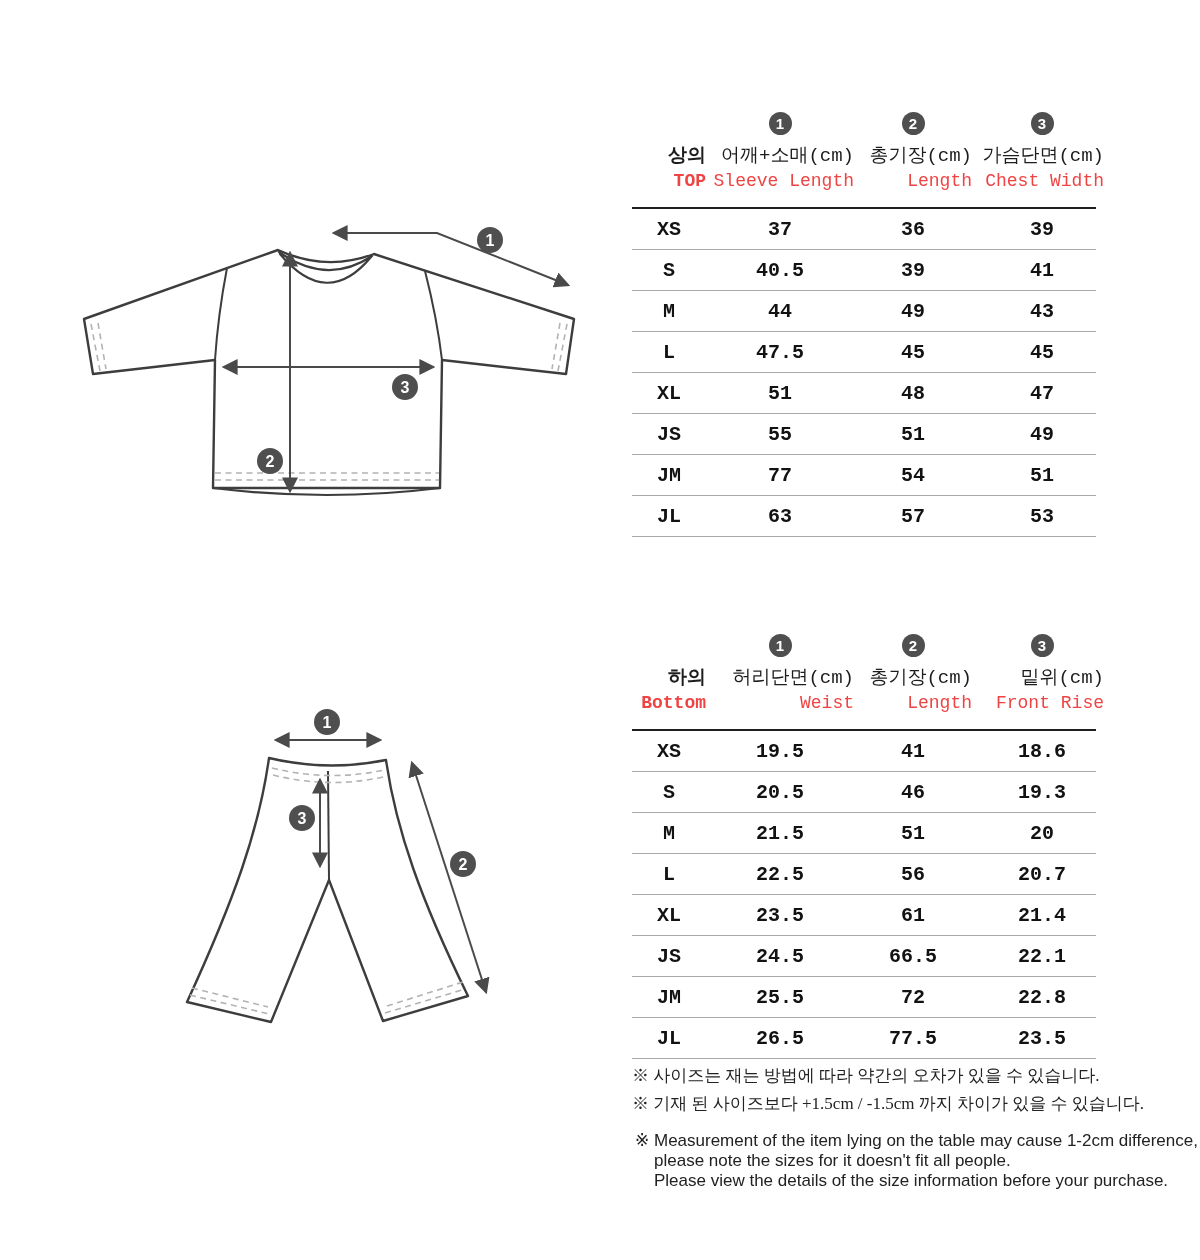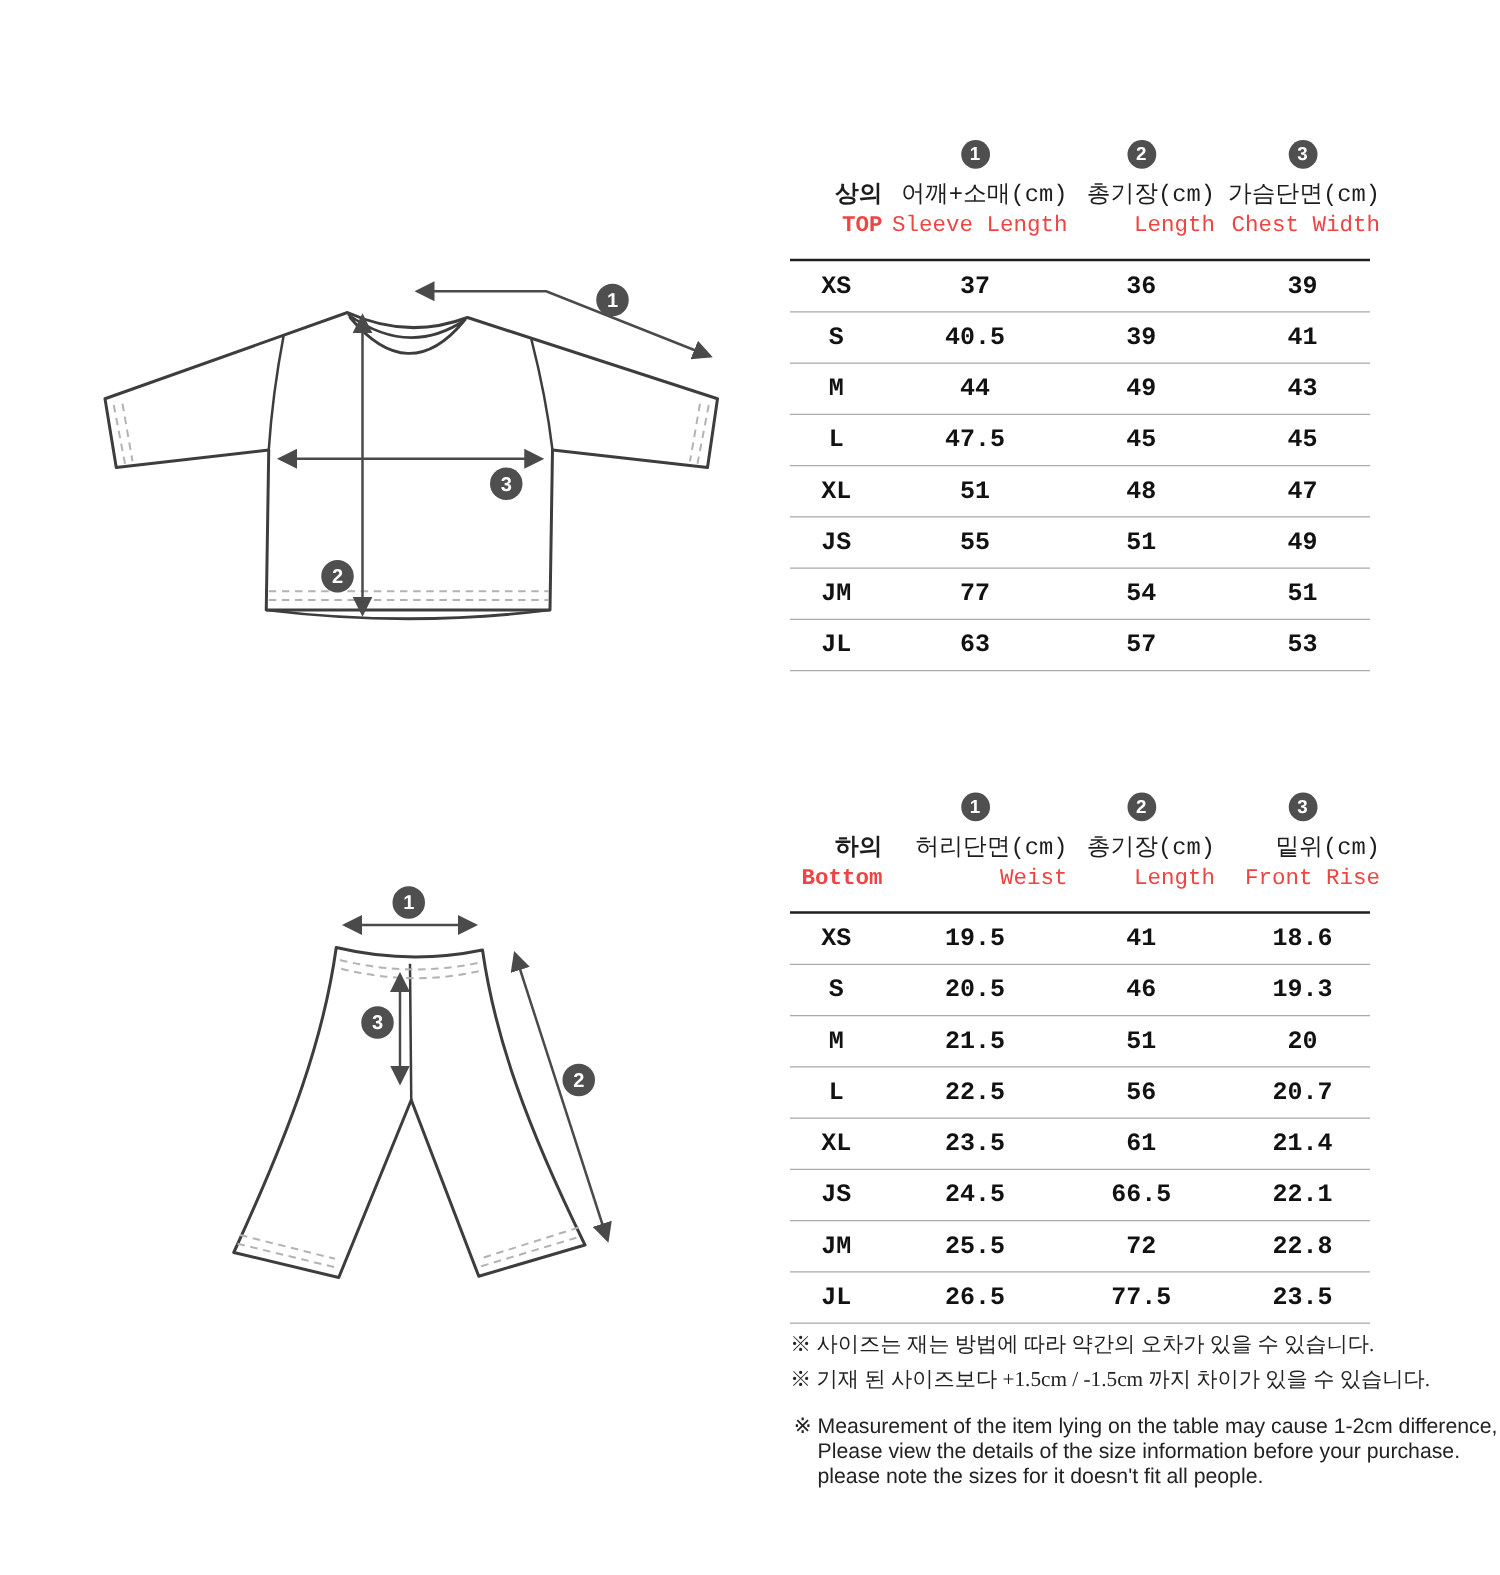--- a/index.html
+++ b/index.html
@@ -275,17 +275,17 @@
       <div class="data-cell">23.5</div>
     </div>
   </section>
 
   <div class="notes-ko">
     <div>※ 사이즈는 재는 방법에 따라 약간의 오차가 있을 수 있습니다.</div>
     <div>※ 기재 된 사이즈보다 +1.5cm / -1.5cm 까지 차이가 있을 수 있습니다.</div>
   </div>
   <div class="notes-en">
     <div>※ Measurement of the item lying on the table may cause 1-2cm difference,</div>
+    <div class="cont">please note the sizes for it doesn't fit all people.</div>
     <div class="cont">Please view the details of the size information before your purchase.</div>
-    <div class="cont">please note the sizes for it doesn't fit all people.</div>
   </div>
 
 </div>
 
 </body></html>

